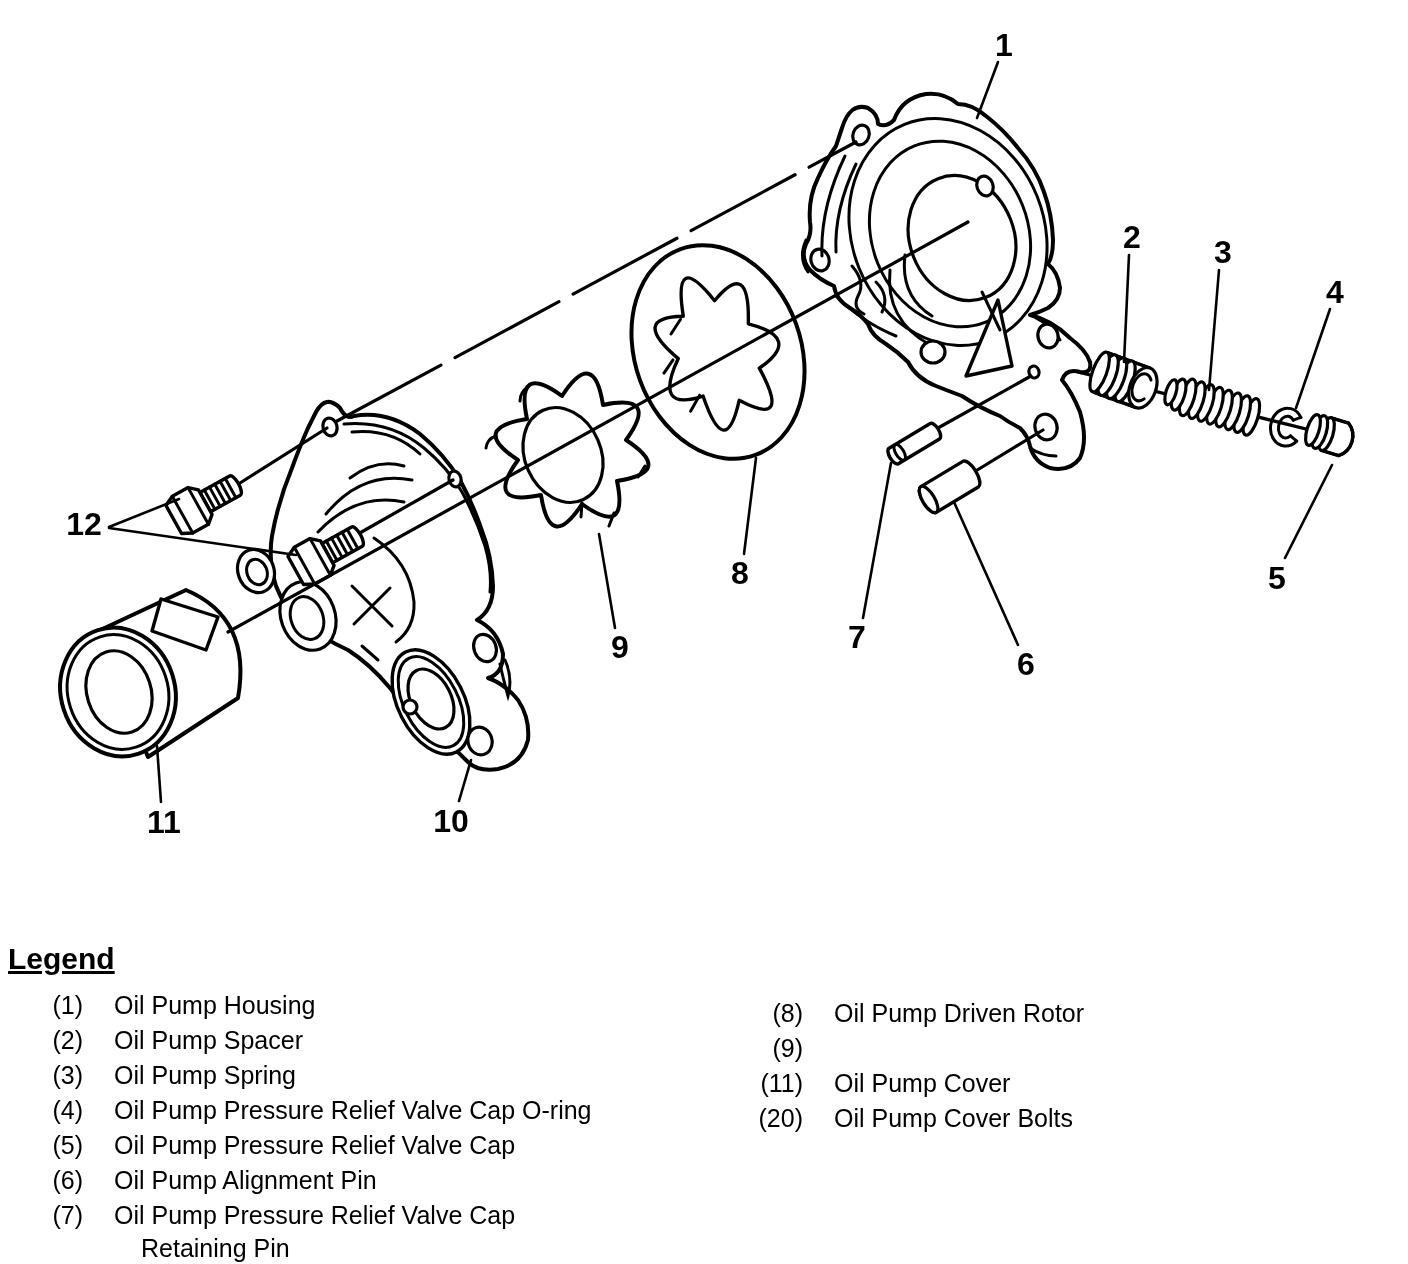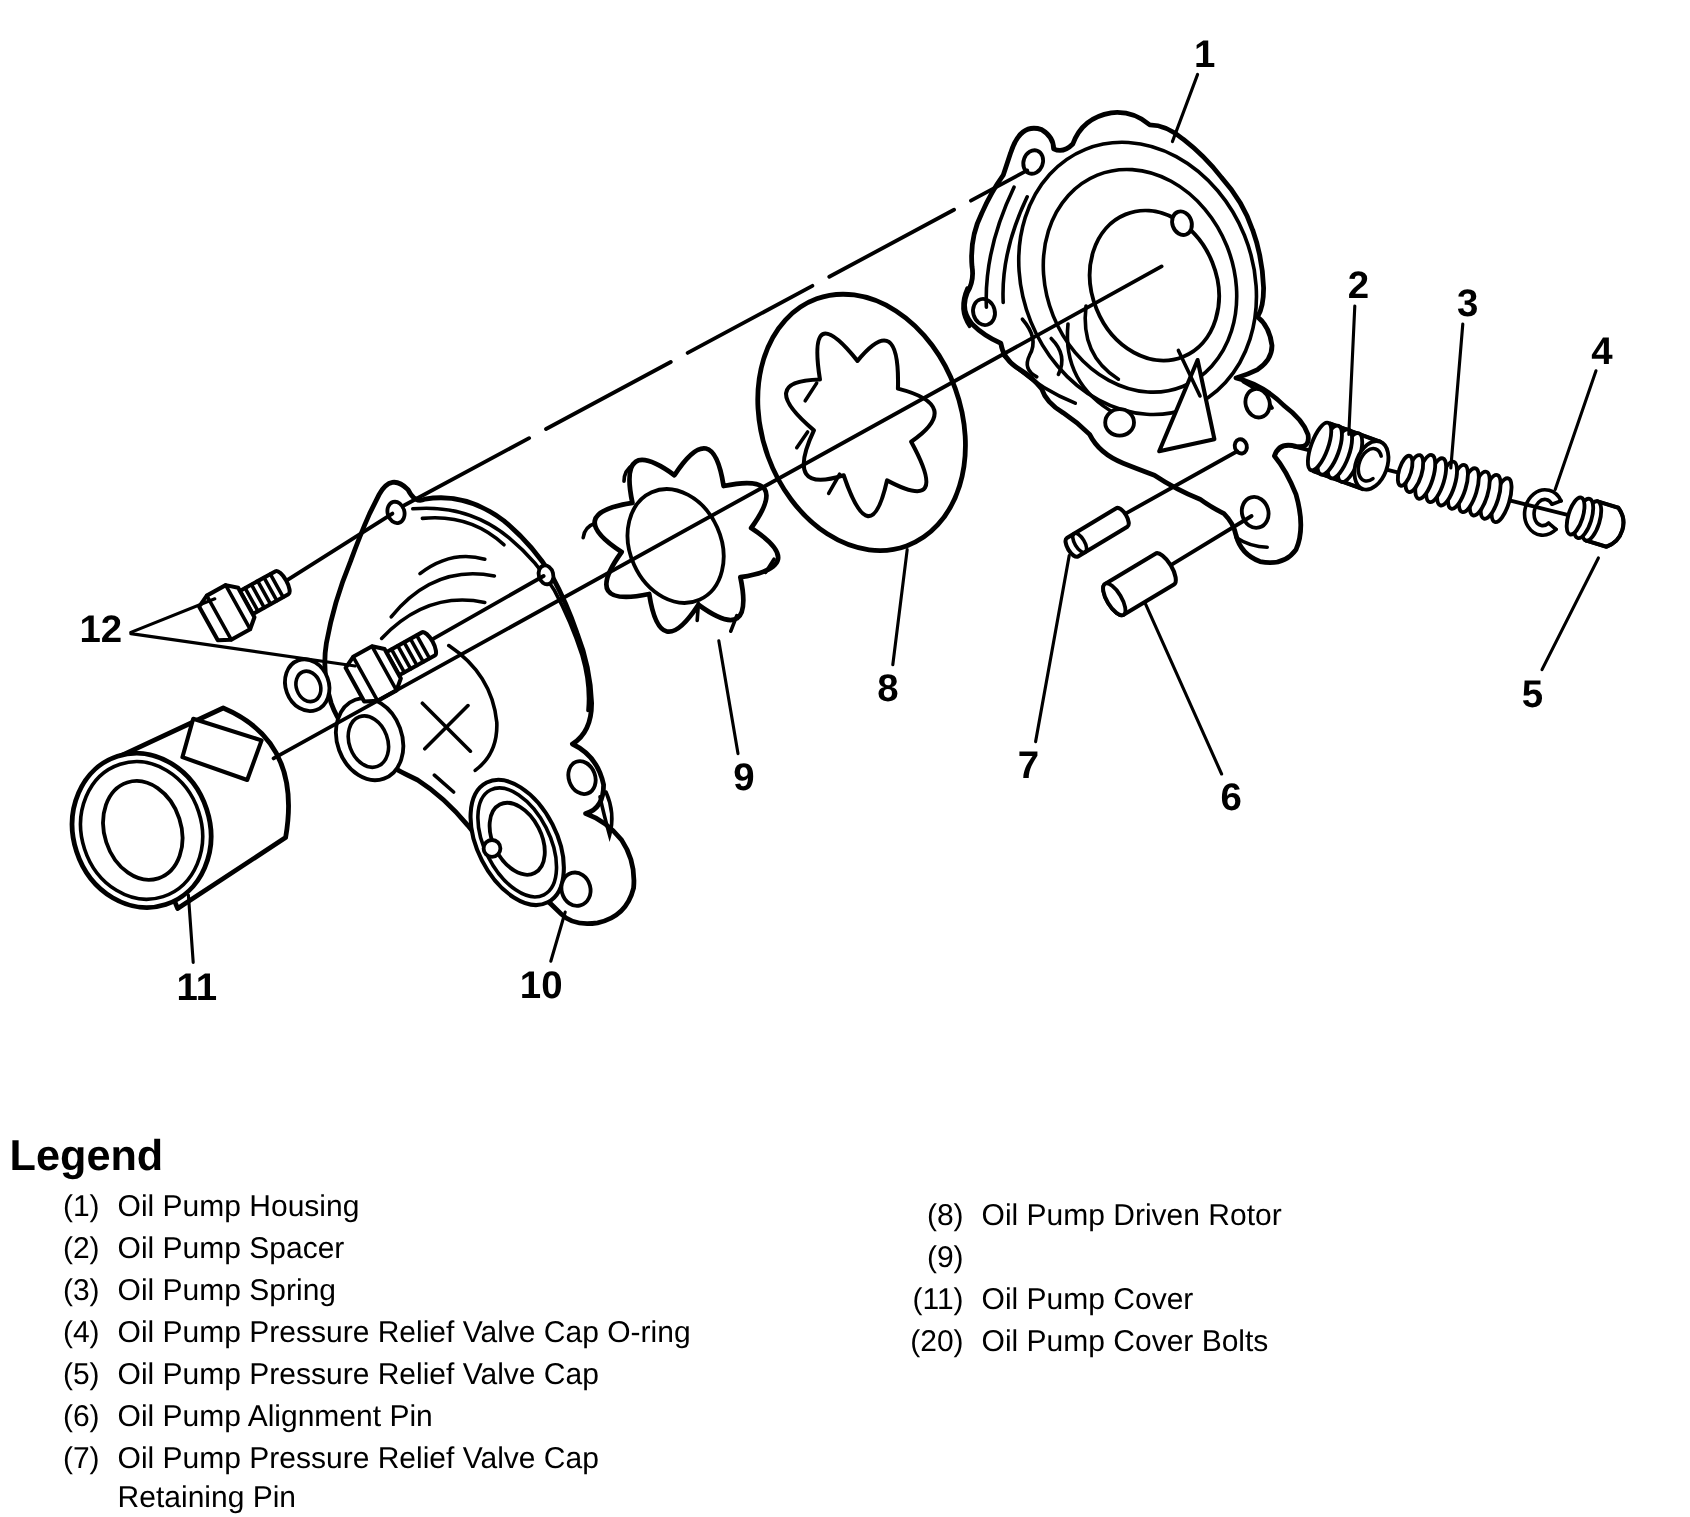--- a/index.html
+++ b/index.html
@@ -22,30 +22,30 @@
   .hole { stroke:var(--ink); fill:var(--paper); stroke-width:3.2; }
   text.callout {
     font-family:"Liberation Sans", sans-serif;
     font-weight:bold; font-size:32px; fill:var(--ink);
     text-anchor:middle;
   }
 
   
   .legend-title {
     position:absolute; left:8px; top:942px;
-    font-size:36px; font-weight:bold; color:var(--ink);
+    font-size:30px; font-weight:bold; color:var(--ink);text-decoration:underline;
   }
   .legend-col { position:absolute; color:var(--ink); }
   .legend-col.left  { left:8px;   top:988px; }
   .legend-col.right { left:723px; top:996px; }
   .legend-row { display:flex; line-height:35px; font-size:25px; }
   .legend-row .num  { width:75px; text-align:right; flex:0 0 auto; }
   .legend-col.right .legend-row .num { width:80px; }
-  .legend-row .lbl  { margin-left:15px; white-space:nowrap; }
-  .legend-row.cont { line-height:31px; }
+  .legend-row .lbl  { margin-left:31px; white-space:nowrap; }
+  .legend-row.cont { line-height:31px;gap:27px; }
 </style>
 </head>
 <body>
 
 <div class="page">
 
   <svg class="diagram-svg" width="1408" height="1264" viewBox="0 0 1408 1264" xmlns="http://www.w3.org/2000/svg">
 
     <g>
       <path class="ol" d="M 316,412

